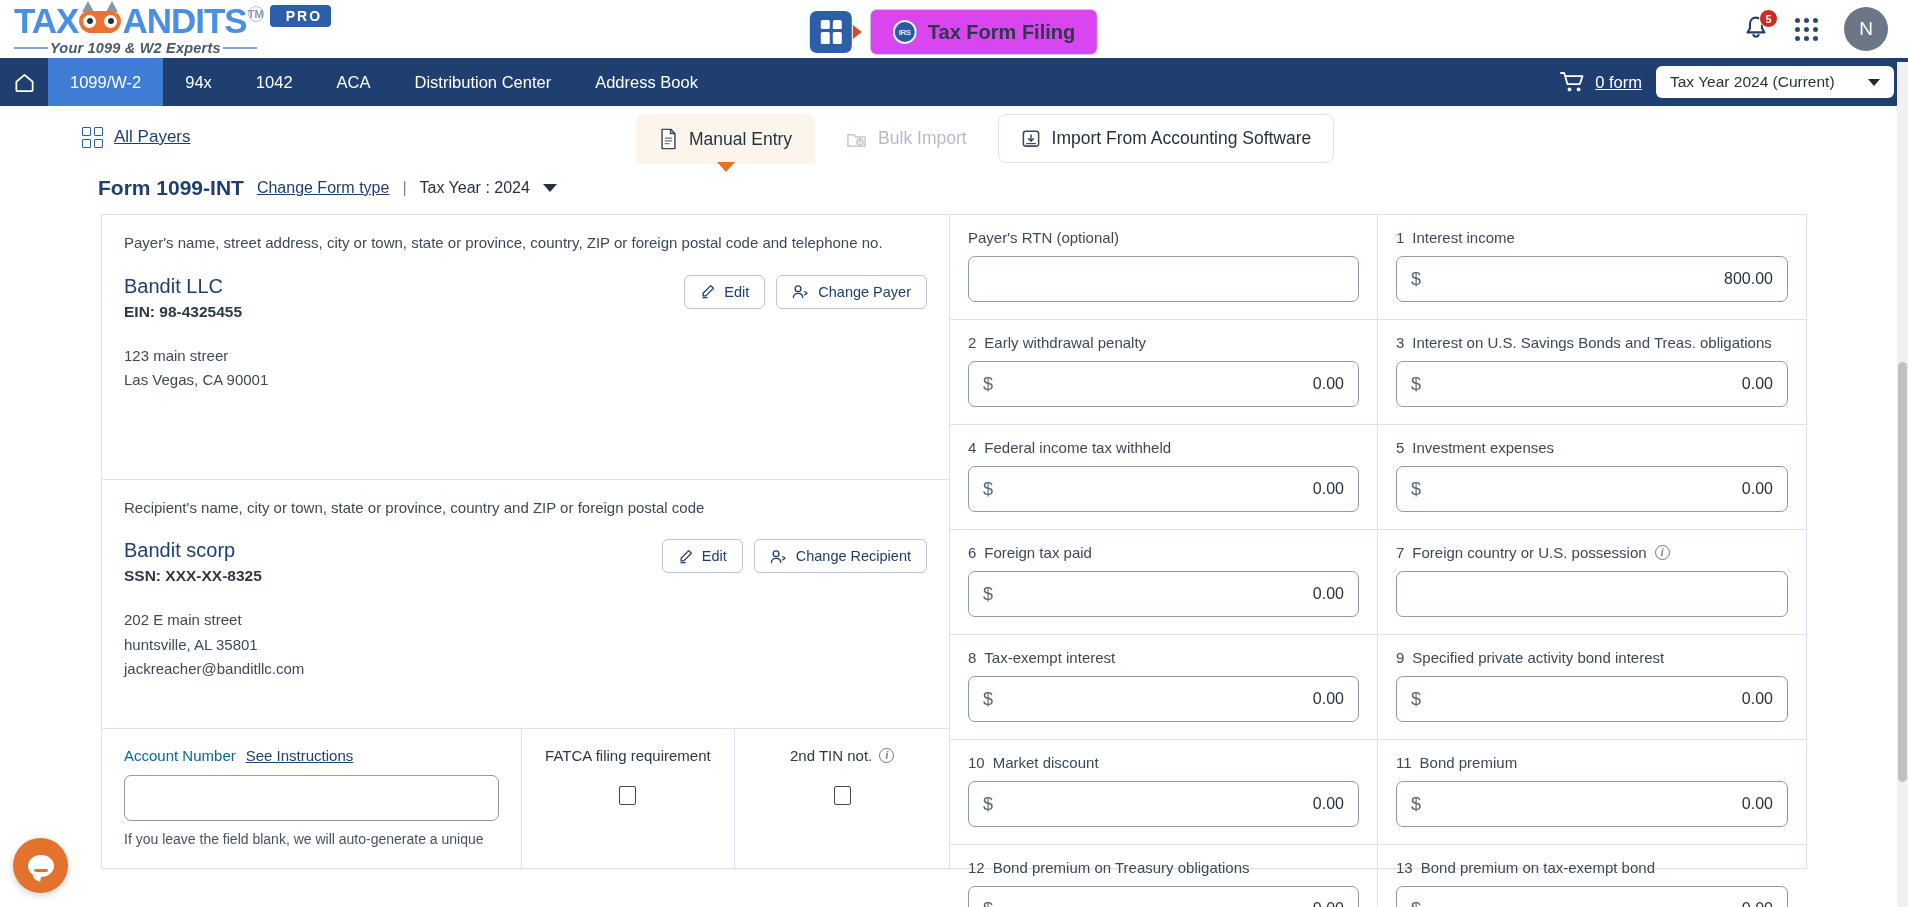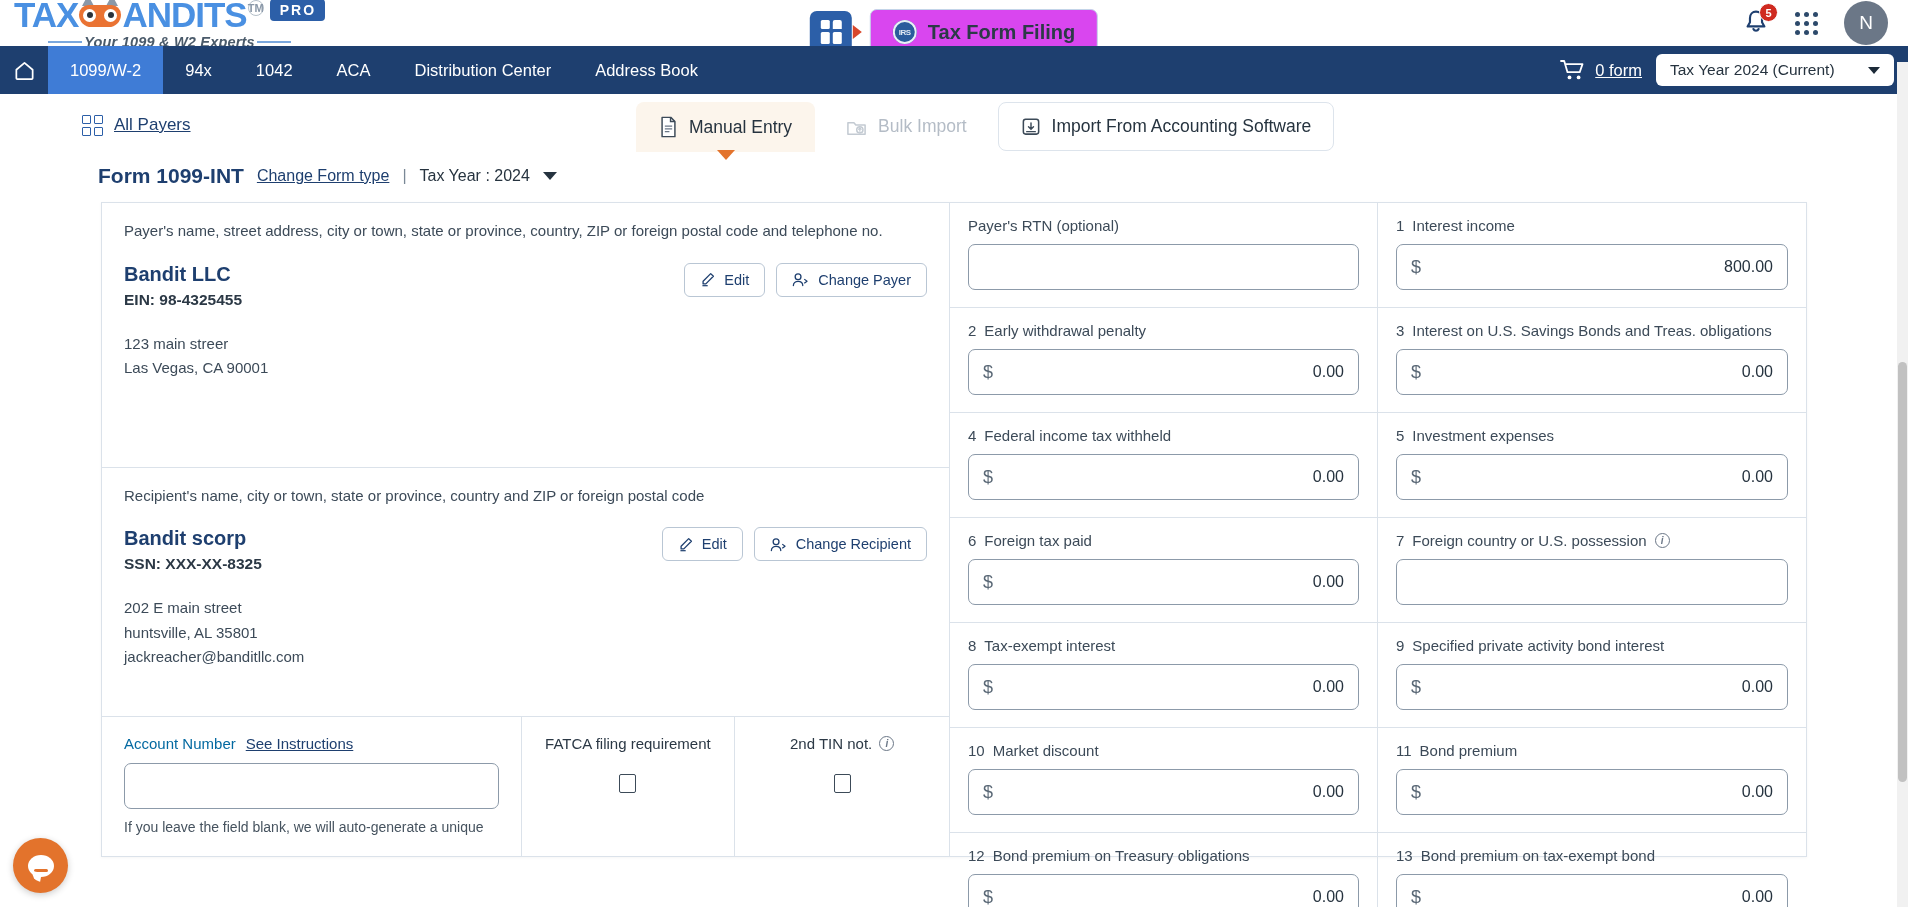--- a/index.html
+++ b/index.html
@@ -6,21 +6,21 @@
   html, body {
     width: 1908px; height: 907px;
     font-family: "Liberation Sans", sans-serif;
     background: #ffffff;
     overflow: hidden;
   }
   .page { position: relative; width: 1908px; height: 907px; background:#fff; }
 
   
   .topbar {
-    height: 46px; background:#fff; display:flex; align-items:center;
+    height: 58px; background:#fff; display:flex; align-items:center;
     position:relative; padding: 0 20px 0 14px;
   }
   .logo-wrap { display:flex; flex-direction:column; justify-content:center; }
   .logo-row { display:flex; align-items:flex-start; }
   .logo-text {
     font-size: 35px; font-weight:700; letter-spacing:-1px;
     color:#4a90e2; line-height:1; font-family:"Liberation Sans",sans-serif;
   }
   .logo-owl { position:relative; width:42px; height:30px; margin:2px 1px 0 1px; }
   .owl-ear-l, .owl-ear-r {
@@ -50,28 +50,27 @@
     border-top:8px solid #ea7333;
   }
   .tm {
     font-size:11px; color:#8a98a8; margin-left:1px; margin-top:3px;
     display:inline-flex; align-items:center; justify-content:center;
     width:16px; height:16px; border:1.3px solid #b4bfc9; border-radius:50%;
     font-weight:700;
   }
   .pro-badge {
     background:#2c5fa8; color:#fff; font-size:14px; font-weight:700;
-    letter-spacing:2px; padding:3px 9px 3px 10px; border-radius:4px;
+    letter-spacing:2px; padding:3px 9px 3px 16px; border-radius:4px;
     margin-left:6px; margin-top:2px;
   }
   .tagline {
     display:flex; align-items:center; gap:2px; margin-top:2px;
     font-size:14.5px; font-style:italic; font-weight:700; color:#4a5a6a;
     letter-spacing:0.2px;
-    justify-content:center;
   }
   .tag-line-deco { height:2px; width:34px; background:#7aa7dd; }
 
   .center-actions {
     position:absolute; left:50%; top:9px; transform:translateX(-50%);
     display:flex; align-items:center;
   }
   .grid-btn {
     width:42px; height:42px; background:#2c5fa8; border-radius:7px;
     display:flex; align-items:center; justify-content:center; position:relative;
@@ -179,21 +178,21 @@
     display:flex; height:655px; box-shadow:0 1px 3px rgba(0,0,0,0.04);
   }
   .left-col { width:848px; border-right:1px solid #dbe2ea; display:flex; flex-direction:column; }
   .right-col { flex:1; display:flex; flex-direction:column; }
 
   .party-block { padding:18px 22px 0 22px; border-bottom:1px solid #dbe2ea; position:relative; }
   .party-block.payer { height:292px; }
   .party-block.recipient { height:275px; }
   .party-legend { font-size:15px; color:#3c4a58; line-height:1.3; }
   .party-row { display:flex; align-items:flex-start; margin-top:22px; }
-  .party-name { font-size:20px; font-weight:700; color:#1e3f6f; }
+  .party-name { font-size:20px; font-weight:400; color:#1e3f6f; }
   .party-tin { font-size:15.5px; color:#2b3845; margin-top:5px; font-weight:700; }
   .party-addr { margin-top:23px; font-size:15px; color:#3c4a58; line-height:1.62; }
   .party-btns { margin-left:auto; display:flex; gap:11px; }
   .pbtn {
     display:flex; align-items:center; gap:9px; border:1px solid #b9c6d4;
     border-radius:6px; padding:8px 15px; font-size:14.5px; color:#1e3f6f;
     background:#fff; cursor:pointer; white-space:nowrap;
   }
 
   .bottom-left-row { display:flex; flex:1; }

